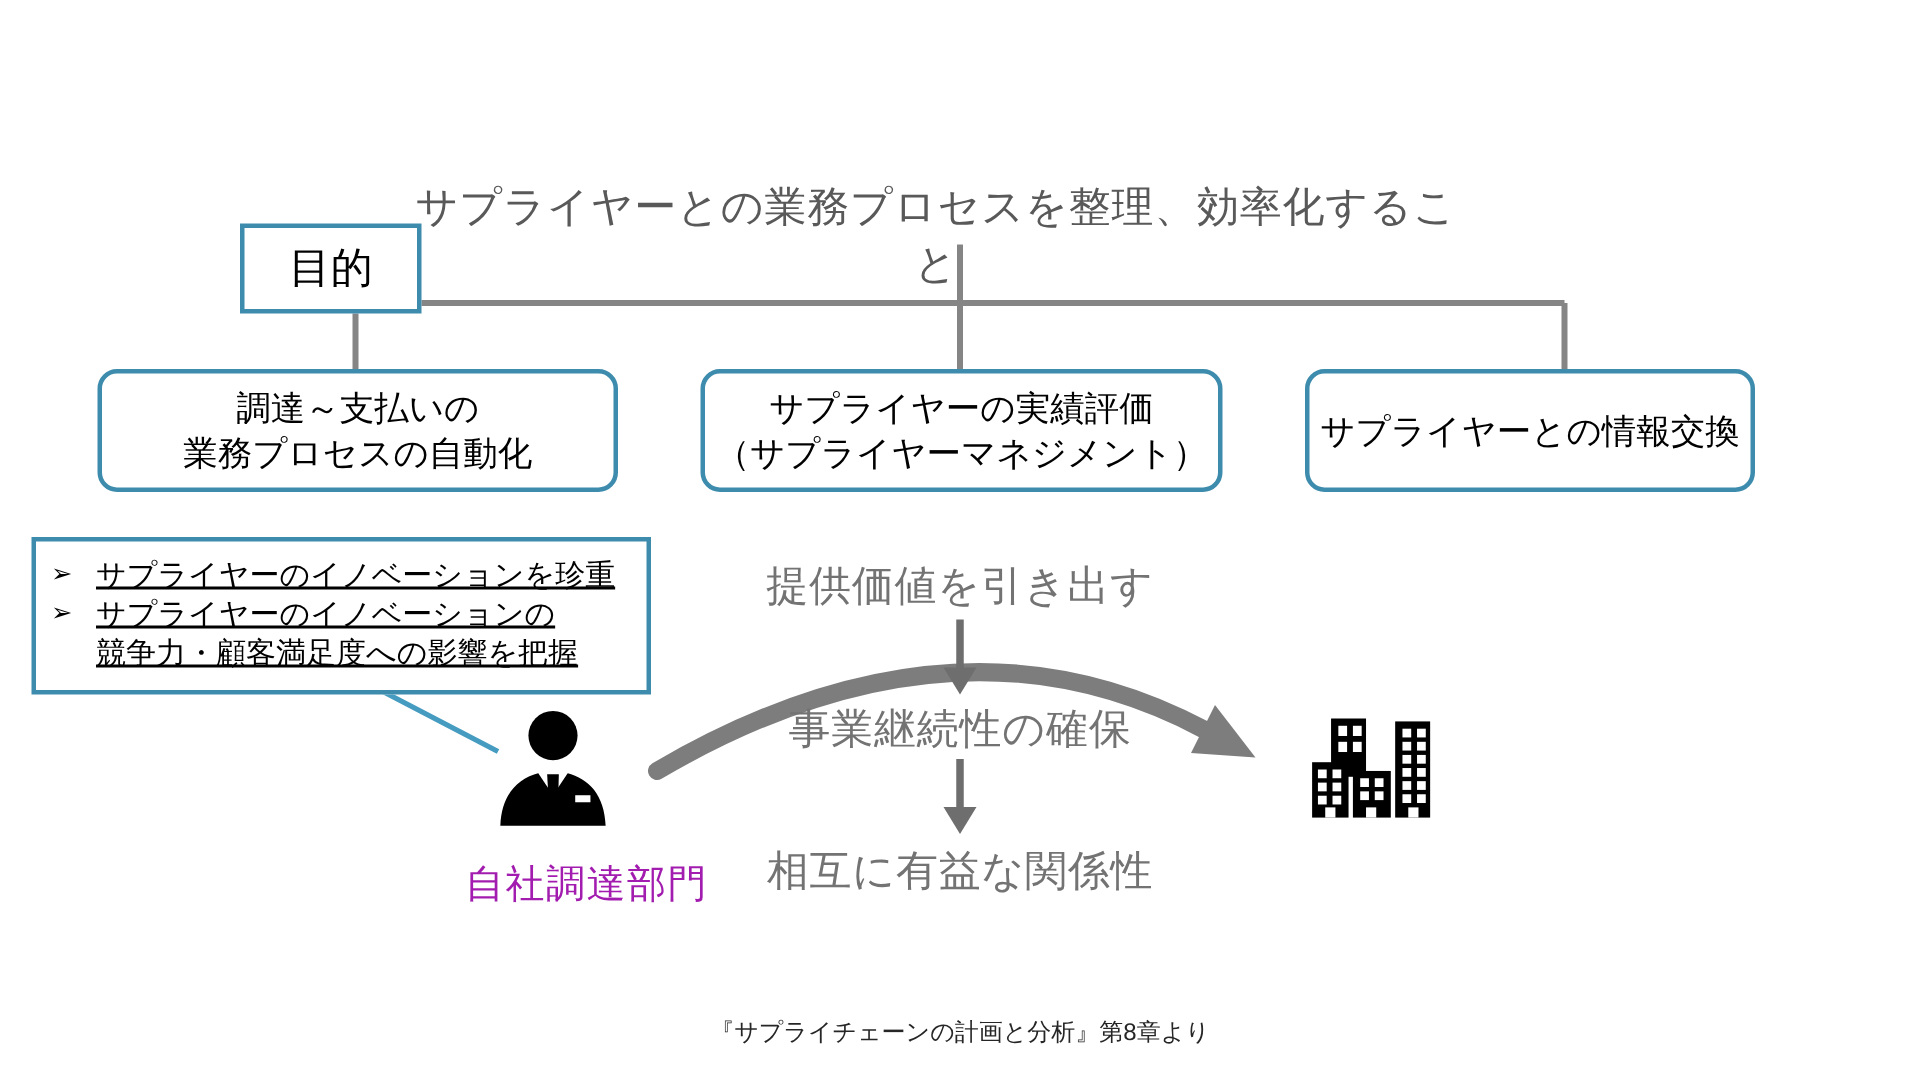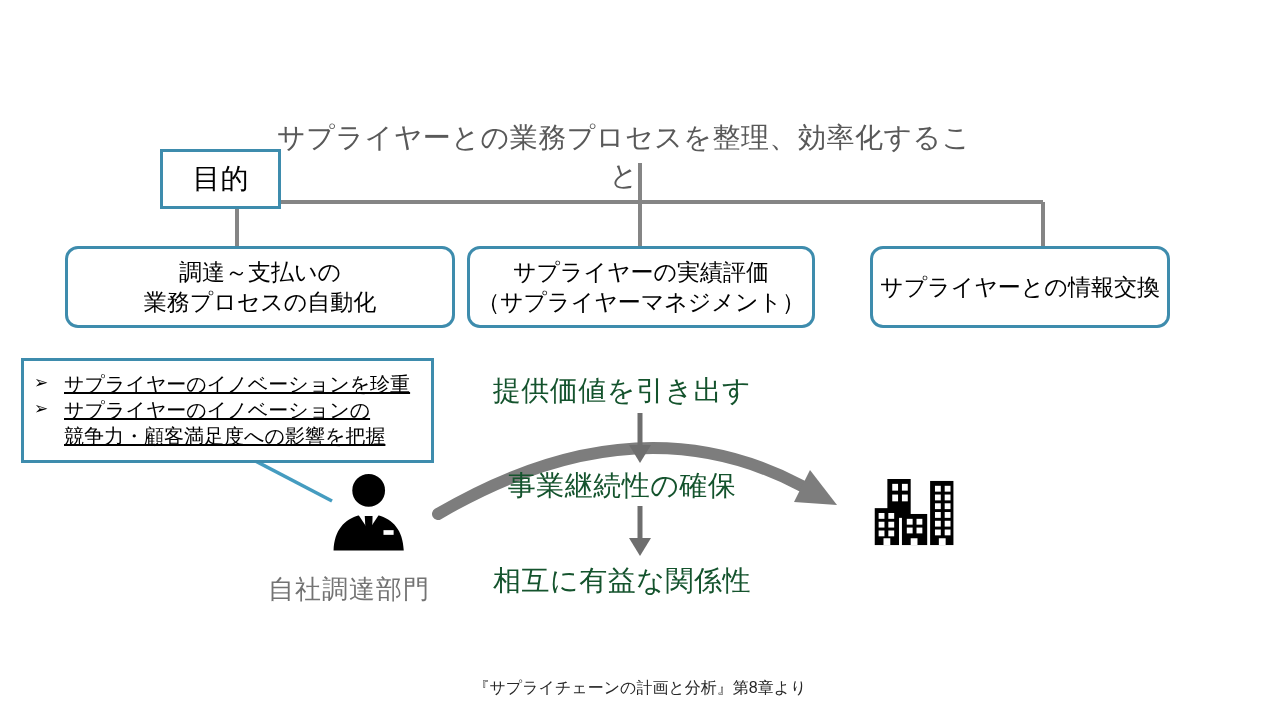--- a/index.html
+++ b/index.html
@@ -16,35 +16,35 @@
   }
   .title{
     left:274px;top:119px;width:700px;text-align:center;
     font-size:28px;color:#595959;letter-spacing:.5px;
   }
   .branch{
     top:246px;height:82px;border:3px solid #3E8CAD;border-radius:13px;background:#fff;
     box-sizing:border-box;display:flex;flex-direction:column;align-items:center;justify-content:center;
     font-size:23px;line-height:1.32;color:#000;text-align:center;
   }
-  .b1{left:65px;width:390px;}
+  .b1{left:65px;width:347px;}
   .b2{left:467px;width:348px;}
   .b3{left:870px;width:300px;}
   .notes{
     left:21px;top:358px;width:413px;height:105px;border:3px solid #3E8CAD;background:#fff;
     box-sizing:border-box;padding:10px 8px 8px 10px;font-size:20px;line-height:1.3;color:#000;
   }
   .note-item{display:flex;align-items:flex-start;}
   .note-bullet{width:30px;flex:0 0 30px;font-size:17px;padding-top:1px;color:#000;}
   .note-text div{white-space:nowrap;text-decoration:underline;}
   .flow-label{
-    left:452px;width:340px;text-align:center;font-size:28px;color:#14532d;letter-spacing:.5px;
+    left:470px;width:340px;text-align:center;font-size:28px;color:#737373;letter-spacing:.5px;
   }
   .fl1{top:372px;} .fl2{top:467px;} .fl3{top:562px;}
-  .actor-label{text-align:left;font-size:26px;color:#737373;letter-spacing:1px;}
+  .actor-label{text-align:right;font-size:26px;color:#a21caf;letter-spacing:1px;}
   .al-left{left:268px;top:572px;width:204px;}
   .al-right{left:800px;top:572px;width:212px;}
   .caption{
     left:0;top:678px;width:1280px;text-align:center;font-size:16px;color:#262626;
   }
   .icon-svg{position:absolute;}
 </style>
 </head>
 <body>
 

